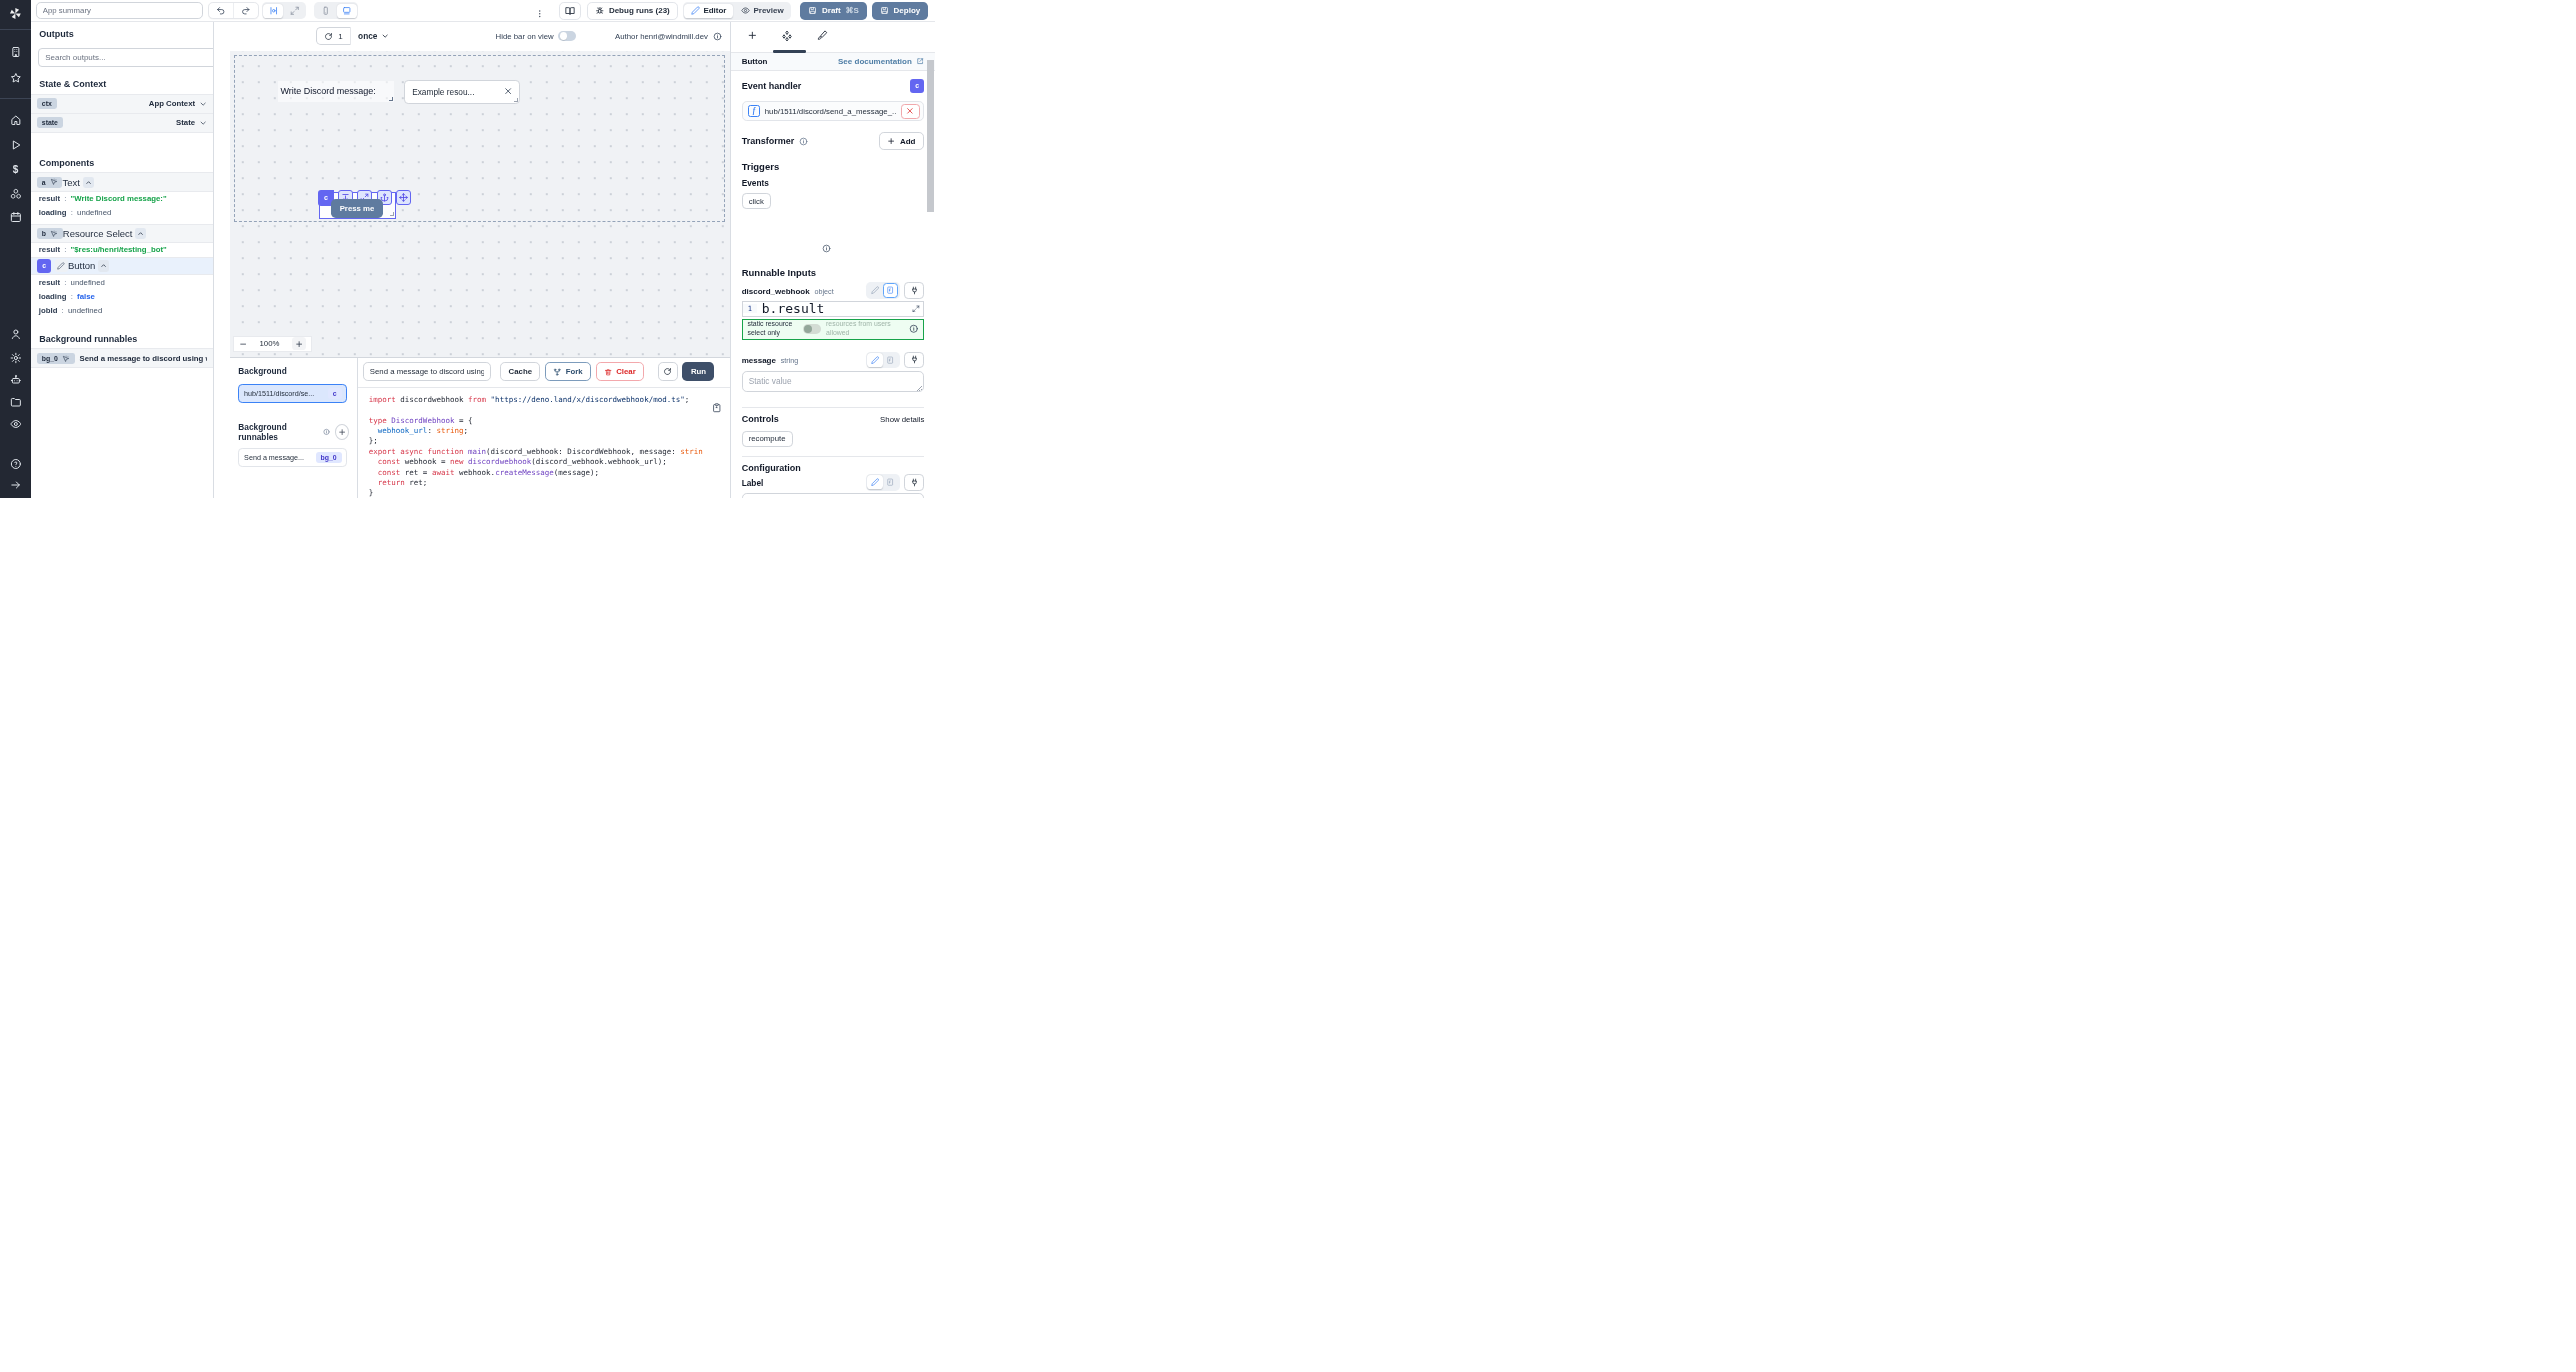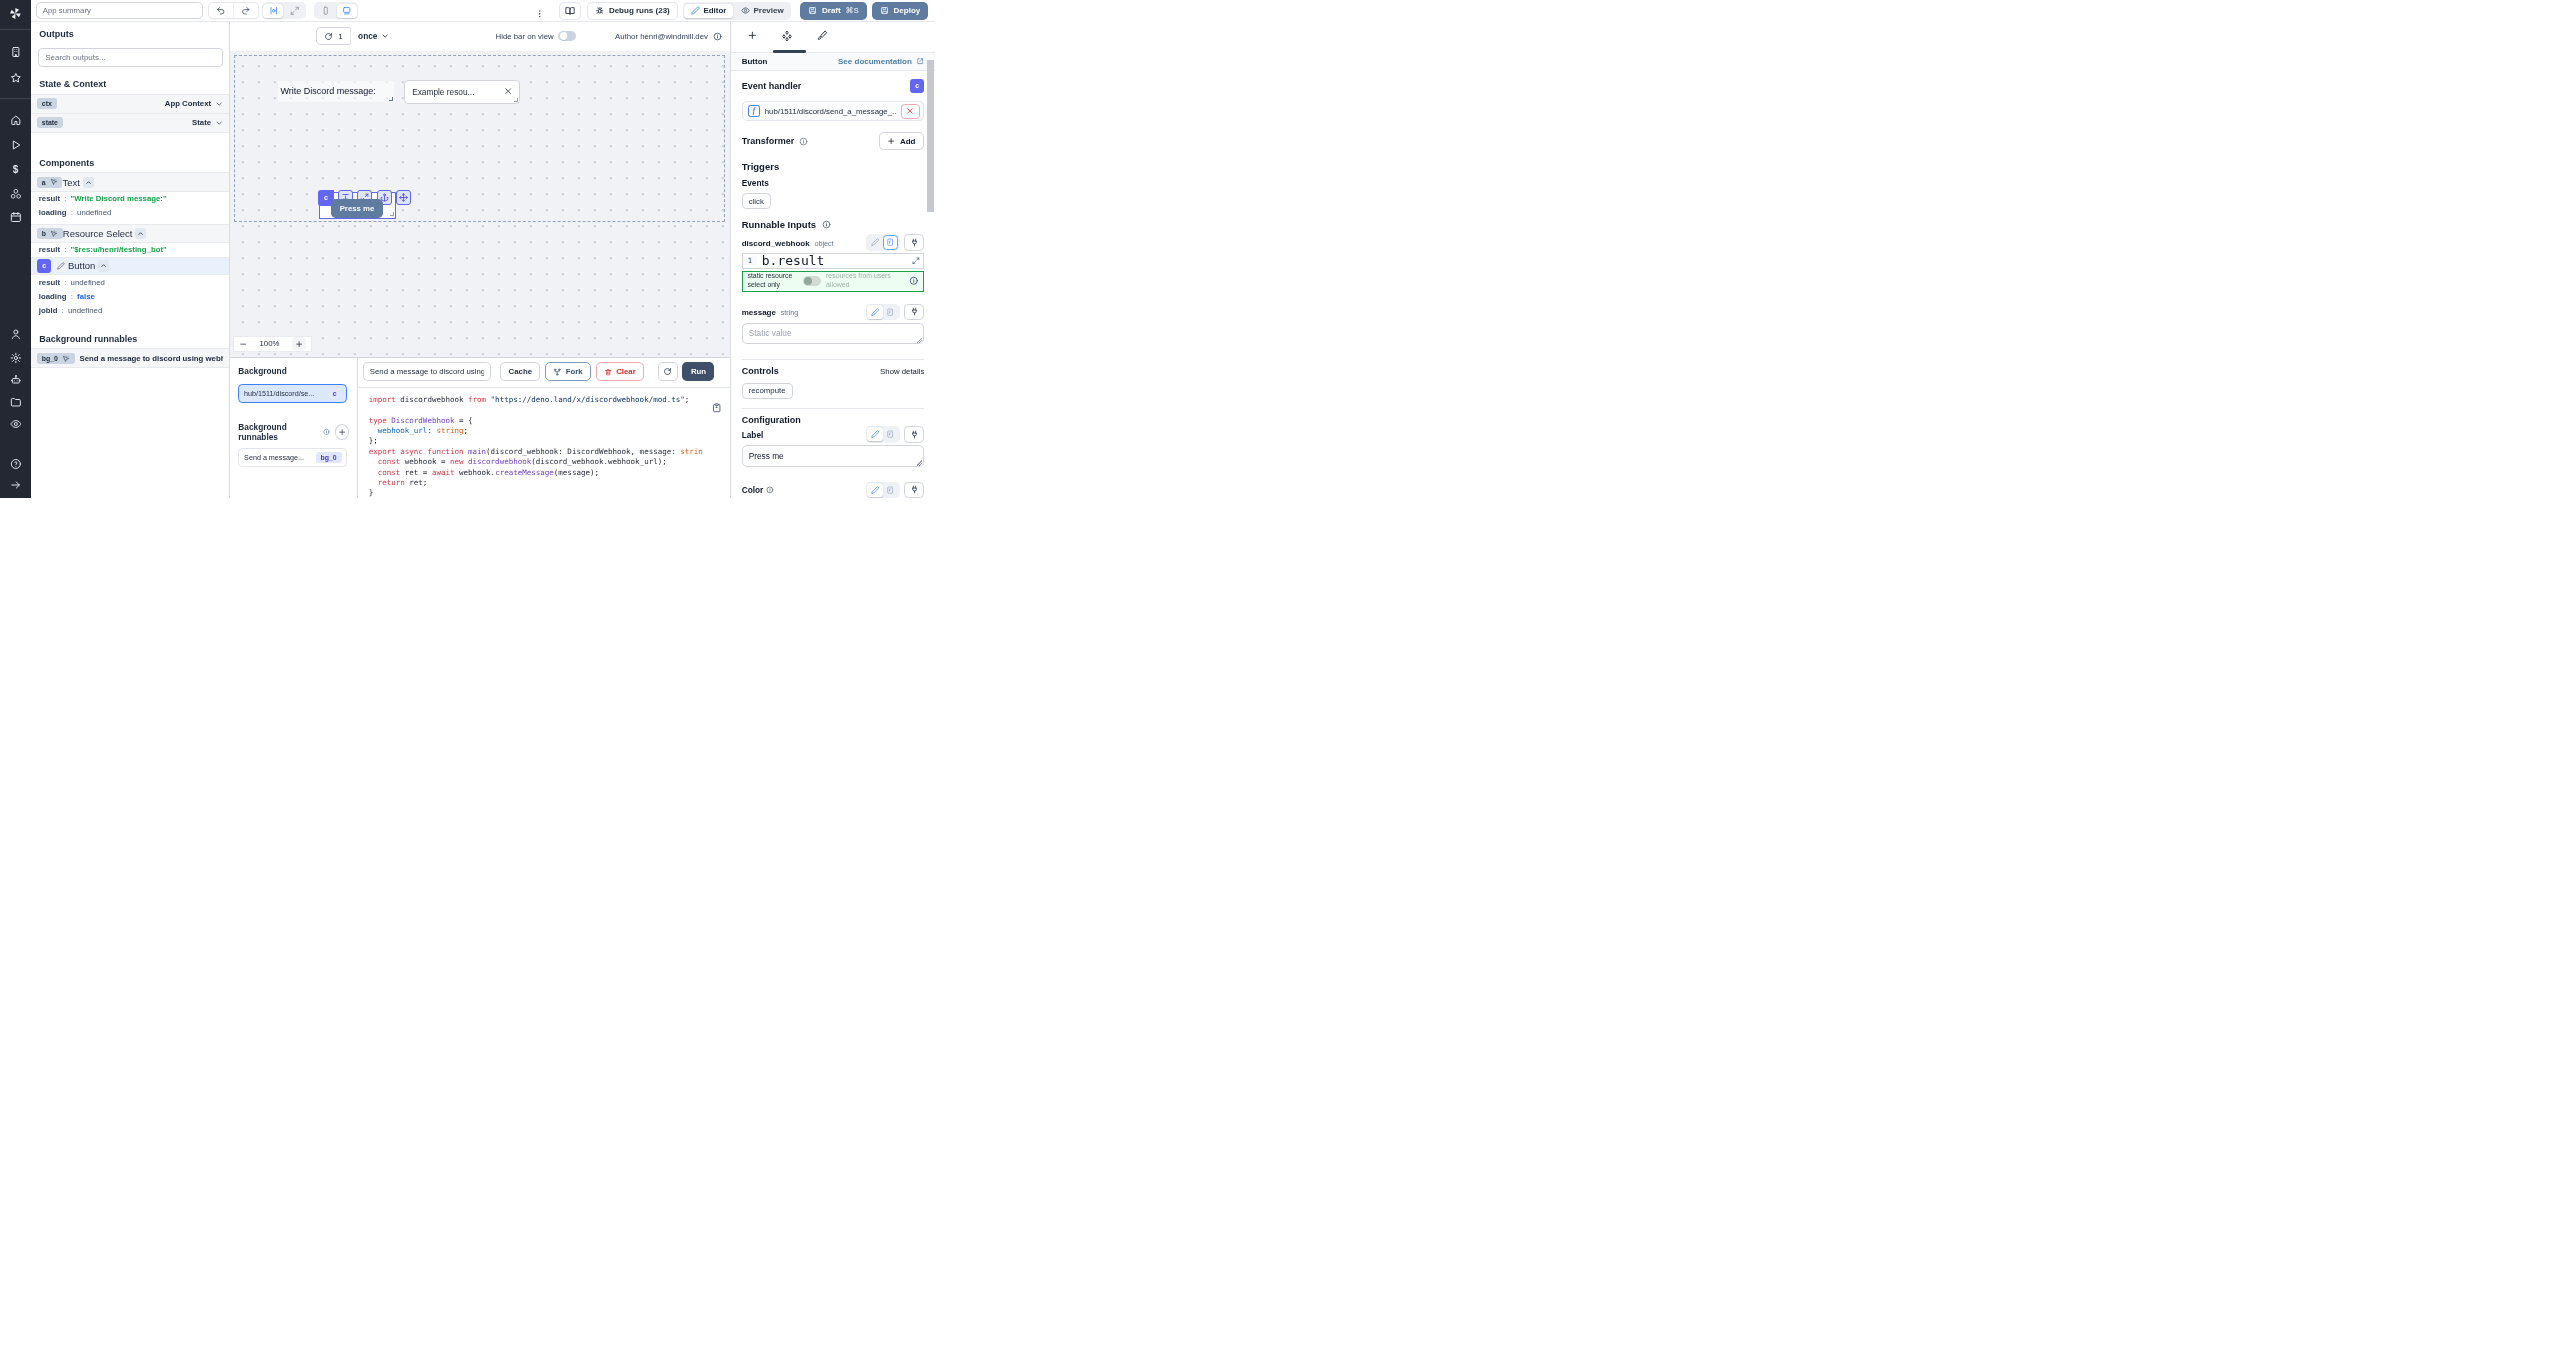--- a/index.html
+++ b/index.html
@@ -27,21 +27,21 @@
   .btn-sq { position:absolute; top:1.8px; height:18px; border:0.6px solid #e2e5ea; border-radius:4.8px; background:#fff; display:flex; align-items:center; justify-content:center; color:#1f2937; }
   .bk { left:528px; width:21.5px; }
   .debug { left:556px; padding:0 7.2px; gap:4.2px; font-size:8px; font-weight:600; }
   .editseg { left:652px; top:1.8px; height:18px; }
   .editseg .cell { padding:0 6.6px; font-size:8px; }
   .btn-slate { position:absolute; top:1.8px; height:18px; border-radius:4.8px; background:#5f7b9f; color:#fff; display:flex; align-items:center; justify-content:center; gap:4.8px; font-size:8px; font-weight:700; border:none; }
   .draft { left:769px; width:67px; } .deploy { left:841px; width:56px; }
   .kbd { font-weight:600; color:#cdd8e4; }
 
   
-  .lpanel { position:absolute; left:31px; top:21.5px; width:199px; bottom:0; background:#fff; border-right:0.6px solid #d9dde3; overflow:hidden; }
+  .lpanel { position:absolute; left:31px; top:21.5px; width:183px; bottom:0; background:#fff; border-right:0.6px solid #d9dde3; overflow:hidden; }
   .sec-title { font-size:9px; font-weight:700; color:#1e293b; }
   .lp-outputs { margin:7.2px 8.3px 0; }
   .lp-search { margin:9.5px 7.2px 0; width:185px; height:19px; border:0.6px solid #d1d5db; border-radius:4px; padding:0 6px; font-size:8px; color:#374151; outline:none; }
   .lp-search::placeholder { color:#6b7280; }
   .lp-head { margin:10.7px 0 0; padding:0 8.3px 4.8px; border-bottom:0.6px solid #e8eaee; }
   .orow { display:flex; align-items:center; height:19px; padding:0 6px; background:#f4f6f8; border-bottom:0.6px solid #e8eaee; }
   .orow .right { margin-left:auto; display:flex; align-items:center; gap:3.6px; font-size:7.8px; font-weight:700; color:#1e293b; }
   .badge-gray { background:#cbd5e1; color:#1e293b; border-radius:2.4px; font-size:6.9px; font-weight:700; padding:1.8px 4.8px; display:inline-flex; align-items:center; gap:4.2px; }
   .badge-indigo { background:#6366f1; color:#fff; border-radius:3px; font-size:6.9px; font-weight:700; width:14.3px; height:14.3px; display:inline-flex; align-items:center; justify-content:center; }
   .chev-tile { width:11.3px; height:11.3px; border-radius:2.4px; background:#e2e8f0; color:#1e293b; display:inline-flex; align-items:center; justify-content:center; }
@@ -104,21 +104,21 @@
   
   .rpanel { position:absolute; left:730px; top:21.5px; width:205px; bottom:0; background:#fff; border-left:0.6px solid #d9dde3; overflow:hidden; }
   .tabbar { position:relative; height:31px; border-bottom:0.6px solid #e5e7eb; display:flex; align-items:center; gap:24px; padding:0 15.5px; color:#1f2937; }
   .tab-underline { position:absolute; left:42px; bottom:-1.2px; width:33px; height:2.4px; background:#334155; border-radius:1.2px; }
   .r-head { height:18px; background:#f8fafc; border-bottom:0.6px solid #e5e7eb; display:flex; align-items:center; padding:0 10.7px; }
   .r-head .t { font-size:8px; font-weight:600; color:#111827; }
   .doc { margin-left:auto; display:flex; align-items:center; gap:4.2px; color:#4f7ea6; font-size:8px; font-weight:600; }
   .rsec { padding:0 10.7px; }
   .rrow { display:flex; align-items:center; }
   .h15 { font-size:9px; font-weight:700; color:#111827; }
-  .h16 { font-size:9.5px; font-weight:700; color:#111827; }
+  .h16 { font-size:9.5px; font-weight:700; color:#111827;margin-top:48px; }
   .h14 { font-size:8.3px; font-weight:600; color:#111827; }
   .runnable-box { margin-top:8.3px; height:20px; background:#fbfcfd; border:0.6px solid #e2e5ea; border-radius:4.8px; display:flex; align-items:center; padding:0 3.6px 0 5.4px; gap:4.8px; }
   .fbadge { width:12px; height:12px; border:0.9px solid #3b82f6; border-radius:2.4px; color:#3b82f6; font-size:7.2px; font-weight:700; font-style:italic; display:flex; align-items:center; justify-content:center; font-family:"Liberation Serif", serif; }
   .runnable-box .path { font-size:7.8px; color:#1f2937; white-space:nowrap; overflow:hidden; }
   .xbtn { margin-left:auto; width:19px; height:15.5px; border:0.6px solid #f1a8ac; border-radius:3.6px; background:#fff; color:#dc2626; display:flex; align-items:center; justify-content:center; }
   .add-btn { margin-left:auto; height:18px; border:0.6px solid #d1d5db; border-radius:4.8px; background:#fff; font-size:8px; font-weight:600; color:#111827; display:flex; align-items:center; gap:4.2px; padding:0 7.8px; }
   .chip { display:inline-flex; align-items:center; border:0.6px solid #d1d5db; border-radius:4.2px; background:#fff; font-size:7.8px; color:#1f2937; padding:2.4px 6px; }
   .ico-info { color:#64748b; }
   .fieldrow { display:flex; align-items:flex-end; }
   .fieldrow .nm { font-size:8px; font-weight:700; color:#111827; }

